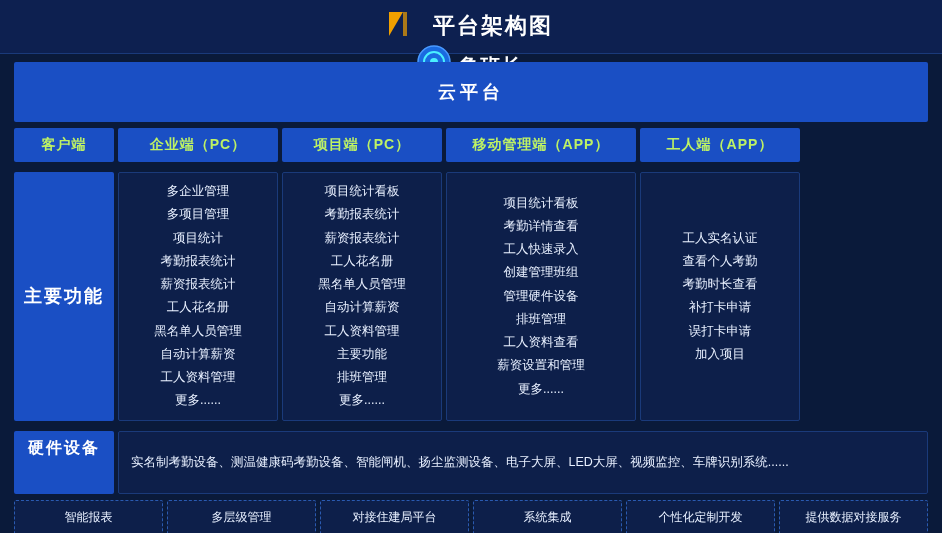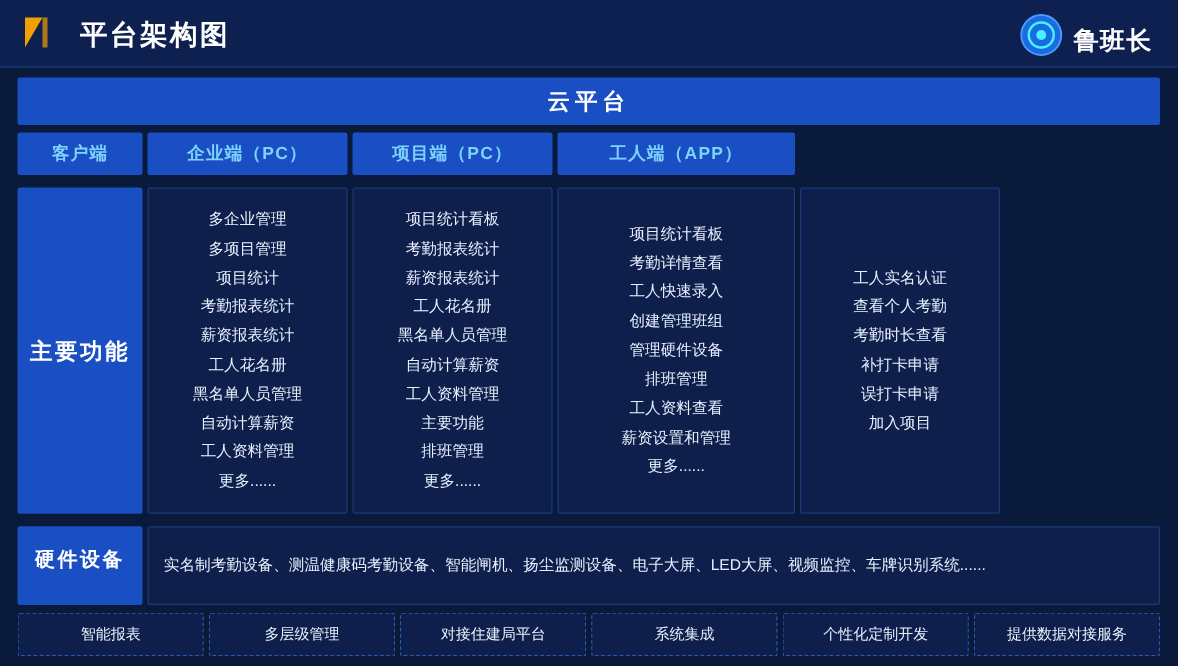--- a/index.html
+++ b/index.html
@@ -14,20 +14,21 @@
 
     
     .header {
       display: flex;
       align-items: center;
       justify-content: space-between;
       padding: 8px 20px 6px 16px;
       background: #0d2050;
       height: 54px;
       border-bottom: 1px solid #1a3a7a;
+      flex-direction: column;
     }
     .header-left {
       display: flex;
       align-items: center;
       gap: 12px;
     }
     .logo-icon {
       width: 36px;
       height: 36px;
     }
@@ -63,35 +64,35 @@
       height: calc(533px - 54px);
     }
 
     
     .cloud-bar {
       background: #1a4fc4;
       color: #ffffff;
       text-align: center;
       font-size: 18px;
       font-weight: bold;
-      padding: 7px 0;
+      padding: 18px 0;
       border-radius: 2px;
       letter-spacing: 4px;
     }
 
     
     .col-headers {
       display: grid;
       grid-template-columns: 100px 160px 160px 190px 160px;
       gap: 4px;
       margin-bottom: 4px;
     }
     .col-header {
       background: #1a4fc4;
-      color: #7dd3fc;
+      color: #bef264;
       text-align: center;
       font-size: 14px;
       font-weight: bold;
       padding: 8px 4px;
       border-radius: 2px;
       letter-spacing: 1px;
     }
 
     
     .content-row {
@@ -139,21 +140,21 @@
       grid-template-columns: 100px 1fr;
       gap: 4px;
       margin-top: 4px;
     }
     .hardware-label {
       background: #1a4fc4;
       color: #ffffff;
       text-align: center;
       font-size: 16px;
       font-weight: bold;
-      padding: 17px 4px;
+      padding: 7px 4px;
       border-radius: 2px;
       letter-spacing: 2px;
     }
     .hardware-content {
       background: #0d1f4a;
       border: 1px solid #1a3a7a;
       color: #e8f0ff;
       font-size: 12.5px;
       padding: 22px 12px;
       border-radius: 2px;
@@ -202,20 +203,21 @@
 </div>
 
 <div class="main">
 
   <div class="cloud-bar">云平台</div>
 
   <div class="col-headers">
     <div class="col-header">客户端</div>
     <div class="col-header">企业端（PC）</div>
     <div class="col-header">项目端（PC）</div>
+    <div class="col-header">移动管理端（APP）</div>
     <div class="col-header">工人端（APP）</div>
   </div>
 
   <div class="content-row">
     <div class="row-label">主要功能</div>
 
     <div class="feature-cell">
     <span class="item">多企业管理</span>
         <span class="item">多项目管理</span>
         <span class="item">项目统计</span>

